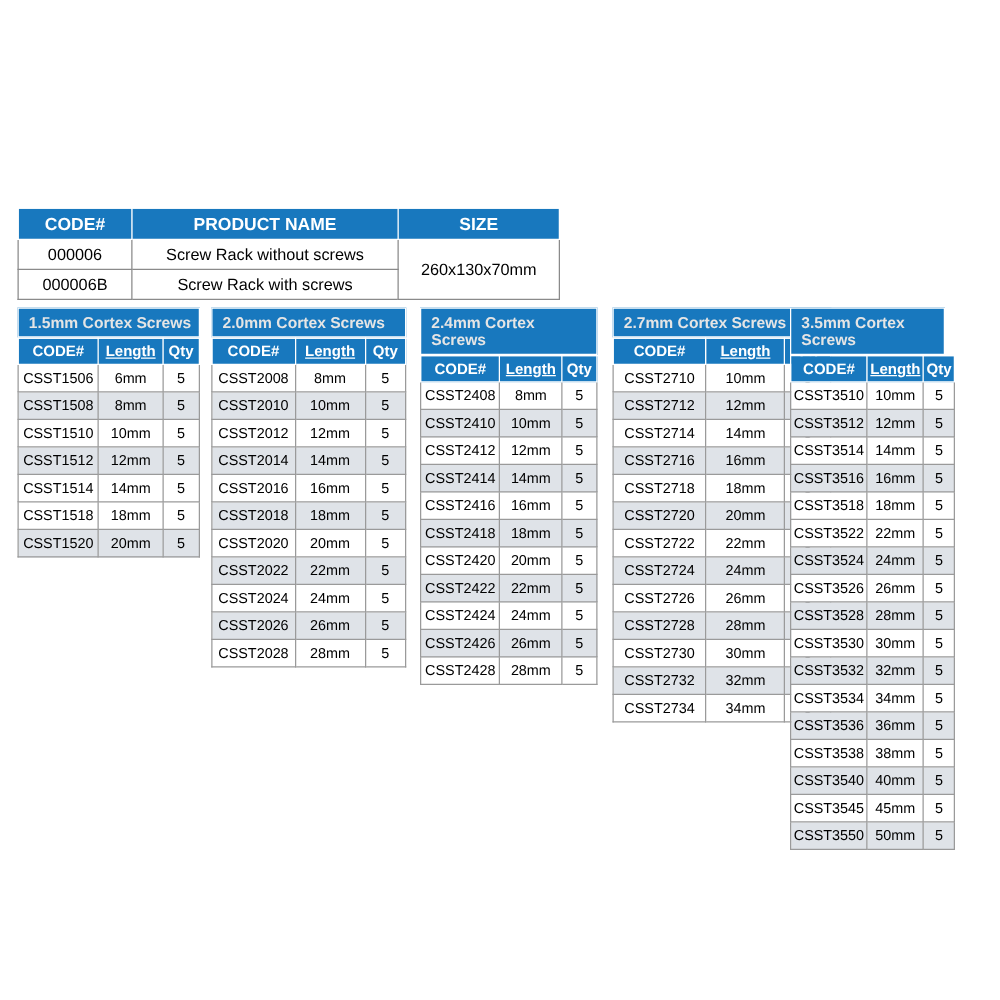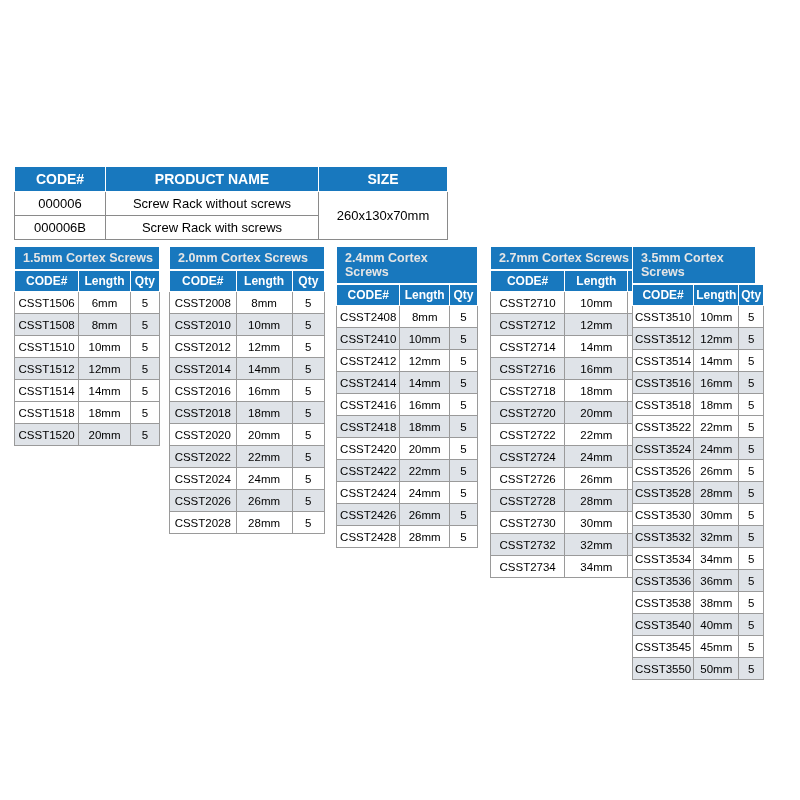--- a/index.html
+++ b/index.html
@@ -81,21 +81,21 @@
     padding: 3px 2px;
     height: 15px;
   }
   table.screws tr.odd td { background: #ffffff; }
   table.screws tr.even td { background: #dfe3e8; }
   td.c-code { width: 62px; text-align: center; }
   td.c-len  { width: 52px; }
   td.c-qty  { width: 28px; }
 
   .w-code { width: 62px; }
-  .w-len  { width: 52px; }
+  .w-len  { width: 52px; text-decoration: underline; }
   .w-qty  { width: 28px; }
 </style>
 </head>
 <body>
 
 <div id="top-table-wrap">
   <table class="product-table">
     <thead>
       <tr>
         <th class="code-cell">CODE#</th>

